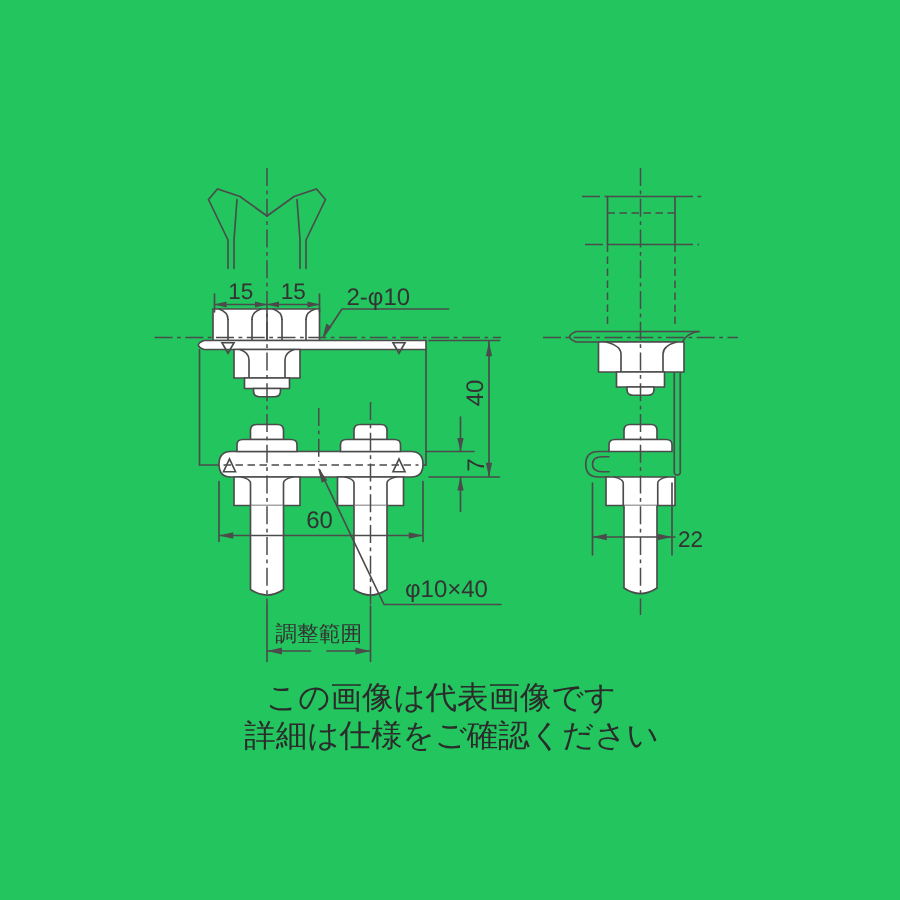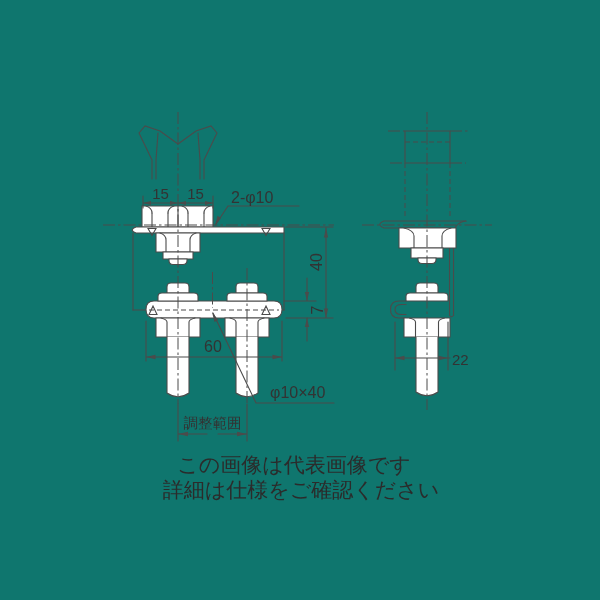--- a/index.html
+++ b/index.html
@@ -1,16 +1,16 @@
 <!DOCTYPE html>
 <html><head>
 <meta charset="utf-8">
 <style>
   html,body{margin:0;padding:0;background:#ffffff;}
-  .stage{position:relative;width:600px;height:600px;background:#0f766e;overflow:hidden;
+  .stage{position:relative;width:600px;height:600px;background:#22c55e;overflow:hidden;
          font-family:"Liberation Sans","DejaVu Sans",sans-serif;}
   svg{display:block;}
   .ln{fill:none;stroke:#4b4b4b;stroke-width:1.1;stroke-linecap:round;}
   .lnw{fill:#ffffff;stroke:#4b4b4b;stroke-width:1.1;}
   .cl{fill:none;stroke:#4b4b4b;stroke-width:1;stroke-dasharray:12 3 2.5 3;}
   .hid{fill:none;stroke:#4b4b4b;stroke-width:1;stroke-dasharray:5 3;}
   .ar{fill:#4b4b4b;stroke:none;}
   text{fill:#333333;font-family:"Liberation Sans","DejaVu Sans",sans-serif;}
   .dimtxt{font-size:15px;}
   .dimtxt16{font-size:16px;}

